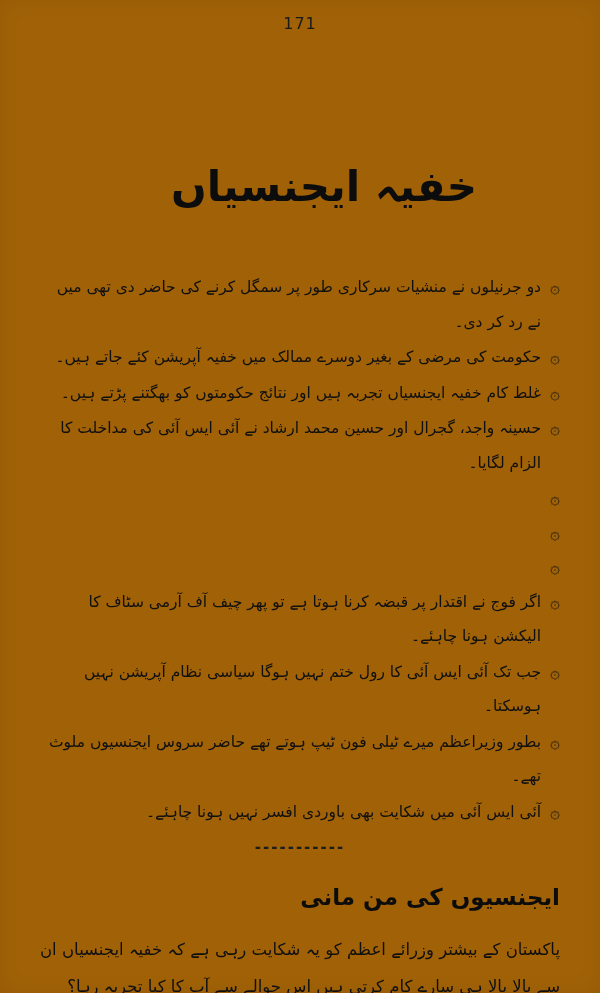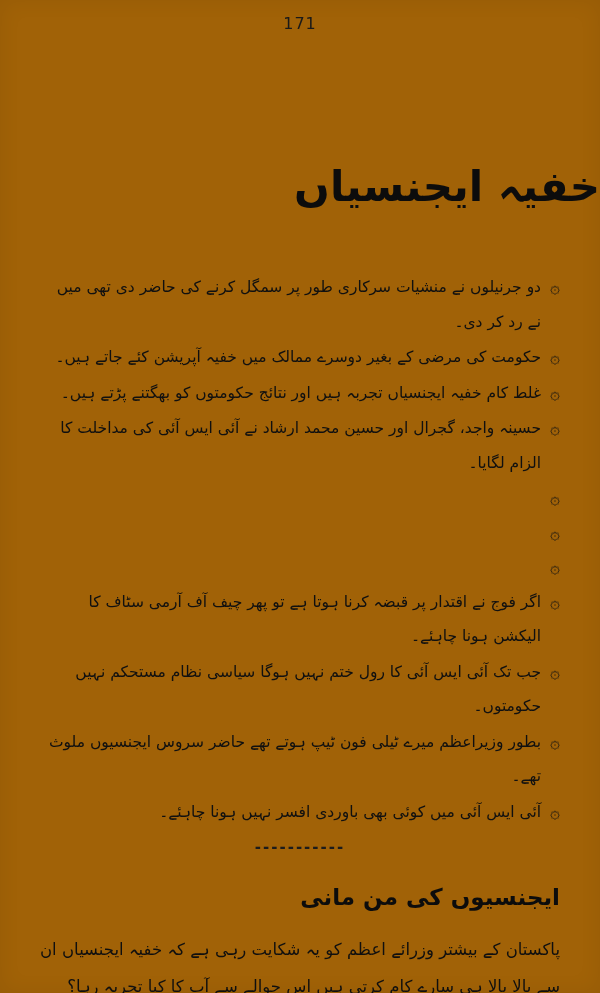--- a/index.html
+++ b/index.html
@@ -20,20 +20,21 @@
     direction: ltr;
     text-align: center;
     padding-top: 14px;
     font-size: 16px;
     letter-spacing: 1px;
     color: #1a1a1a;
     font-family: "DejaVu Sans", sans-serif;
   }
   .chapter-title {
     margin-top: 122px;
+    text-align: center;
     font-size: 42px;
     font-weight: bold;
     line-height: 64px;
     color: #0c0c0c;
     margin-left: 48px;
   }
   .bullet-list {
     list-style: none;
     margin: 50px 40px 0 44px;
   }
@@ -112,29 +113,29 @@
     </li>
     <li>
       <span class="bullet-marker">۞</span>
     </li>
     <li>
       <span class="bullet-marker">۞</span>
       <span>اگر فوج نے اقتدار پر قبضہ کرنا ہوتا ہے تو پھر چیف آف آرمی سٹاف کا الیکشن ہونا چاہئے۔</span>
     </li>
     <li>
       <span class="bullet-marker">۞</span>
-      <span>جب تک آئی ایس آئی کا رول ختم نہیں ہوگا سیاسی نظام مستحکم نہیں حکومتوں۔</span>
+      <span>جب تک آئی ایس آئی کا رول ختم نہیں ہوگا سیاسی نظام آپریشن نہیں ہوسکتا۔</span>
     </li>
     <li>
       <span class="bullet-marker">۞</span>
       <span>بطور وزیراعظم میرے ٹیلی فون ٹیپ ہوتے تھے حاضر سروس ایجنسیوں ملوث تھے۔</span>
     </li>
     <li>
       <span class="bullet-marker">۞</span>
-      <span>آئی ایس آئی میں کوئی بھی باوردی افسر نہیں ہونا چاہئے۔</span>
+      <span>آئی ایس آئی میں شکایت بھی باوردی افسر نہیں ہونا چاہئے۔</span>
     </li>
   </ul>
 
   <div class="separator">-----------</div>
 
   <h2 class="section-heading">ایجنسیوں کی من مانی</h2>
 
   <p class="para question">پاکستان کے بیشتر وزرائے اعظم کو یہ شکایت رہی ہے کہ خفیہ ایجنسیاں ان سے بالا بالا ہی سارے کام کرتی ہیں اس حوالے سے آپ کا کیا تجربہ رہا؟</p>
 
 </div>

